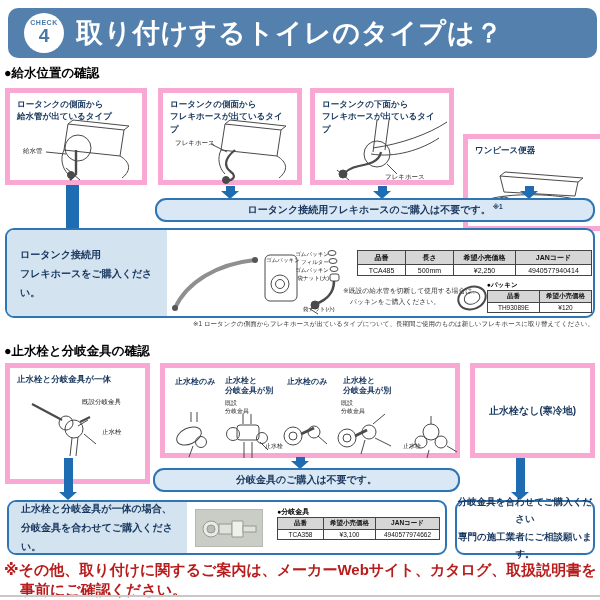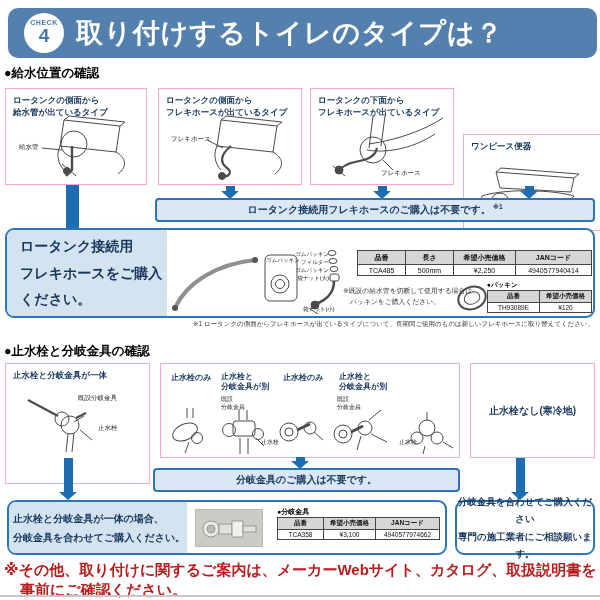--- a/index.html
+++ b/index.html
@@ -12,35 +12,35 @@
   .badge { position:absolute; left:16px; top:5px; width:40px; height:40px;
            background:#fff; border-radius:50%; text-align:center; color:#4878a8; }
   .badge .chk { display:block; font-size:7px; font-weight:bold; margin-top:6px; letter-spacing:.5px; }
   .badge .num { display:block; font-size:19px; font-weight:bold; line-height:1; }
   .header .title { position:absolute; left:68px; top:0; height:50px; line-height:50px;
                    color:#fff; font-size:27px; font-weight:bold; letter-spacing:1px; }
 
   .sec-heading { position:absolute; font-size:12.5px; font-weight:bold; color:#000; }
 
   
-  .obox { position:absolute; background:#fff; border:1px solid #f9a8d4; }
+  .obox { position:absolute; background:#fff; border:5px solid #f9a8d4; }
   .boxtitle { padding:5px 6px 0 7px; font-size:8.5px; font-weight:bold; color:#17365d; line-height:1.45; }
   .ill { position:absolute; }
   .ill-label { position:absolute; font-size:6.5px; color:#222; white-space:nowrap; }
   .tiny-label { position:absolute; font-size:5.5px; color:#222; white-space:nowrap; }
 
   
   .bar { position:absolute; background:#1e6db2; }
   .arrow { position:absolute; display:flex; flex-direction:column; align-items:center; width:18px; }
   .arrow .shaft { width:9px; background:#1e6db2; }
   .arrow .head { width:0; height:0; border-left:9px solid transparent;
                  border-right:9px solid transparent; border-top:8px solid #1e6db2; }
 
   
-  .pill { position:absolute; background:#d9e8f4; border:2px solid #2e75b6; border-radius:4px;
+  .pill { position:absolute; background:#d9e8f4; border:2px solid #2e75b6; border-radius:11px;
           display:flex; align-items:center; justify-content:center;
           color:#17365d; font-weight:bold; font-size:10px; }
   .pill .ref { font-size:6.5px; position:relative; top:-3px; margin-left:2px; }
 
   
   .panel { position:absolute; border:2px solid #2e75b6; border-radius:9px; background:#fff; }
   .panel-left { position:absolute; left:0; top:0; bottom:0; background:#d3e3f0;
                 border-radius:7px 0 0 7px; color:#17365d; font-weight:bold;
                 display:flex; flex-direction:column; justify-content:center; }
 
@@ -163,21 +163,21 @@
     <div class="shaft" style="height:5px;"></div>
       <div class="head"></div>
   </div>
 
   <div class="pill" style="left:155px;top:198px;width:440px;height:24px;">
     <span>ロータンク接続用フレキホースのご購入は不要です。</span>
     <span class="ref">※1</span>
   </div>
 
   <div class="panel" style="left:5px;top:228px;width:590px;height:90px;">
-    <div class="panel-left" style="width:160px;padding-left:13px;font-size:14px;line-height:1.9;">
+    <div class="panel-left" style="width:160px;padding-left:13px;font-size:10px;line-height:1.9;">
       <div>ロータンク接続用</div>
       <div>フレキホースをご購入ください。</div>
     </div>
 
 
     <svg class="ill" style="left:160px;top:22px;" width="100" height="62" viewBox="0 0 100 62">
       <path d="M8,56 C20,30 50,12 88,8" stroke="#8f8f8f" stroke-width="4" fill="none"></path>
       <circle cx="8" cy="56" r="3" fill="#555"></circle>
       <circle cx="88" cy="8" r="3" fill="#555"></circle>
     </svg>
@@ -351,21 +351,21 @@
   <div class="arrow" style="left:511px;top:458px;">
     <div class="shaft" style="height:34px;"></div>
       <div class="head"></div>
   </div>
 
   <div class="pill" style="left:153px;top:468px;width:307px;height:24px;">
     <span>分岐金具のご購入は不要です。</span>
   </div>
 
   <div class="panel" style="left:7px;top:500px;width:440px;height:55px;">
-    <div class="panel-left" style="width:178px;padding-left:4px;font-size:10px;line-height:1.9;">
+    <div class="panel-left" style="width:178px;padding-left:12px;font-size:10px;line-height:1.9;">
       <div>止水栓と分岐金具が一体の場合、</div>
       <div>分岐金具を合わせてご購入ください。</div>
     </div>
     <div class="photo" style="left:186px;top:7px;width:68px;height:38px;">
       <svg width="68" height="38" viewBox="0 0 68 38">
         <rect width="68" height="38" fill="#c9cdc6"></rect>
         <circle cx="15" cy="19" r="8" fill="#e8eae6" stroke="#979a94"></circle>
         <circle cx="15" cy="19" r="4" fill="#b9bdb5" stroke="#979a94"></circle>
         <rect x="23" y="14" width="13" height="10" fill="#dfe2dc" stroke="#979a94"></rect>
         <path d="M36,11 L47,11 L47,27 L36,27 Z" fill="#eef0ea" stroke="#979a94"></path>

